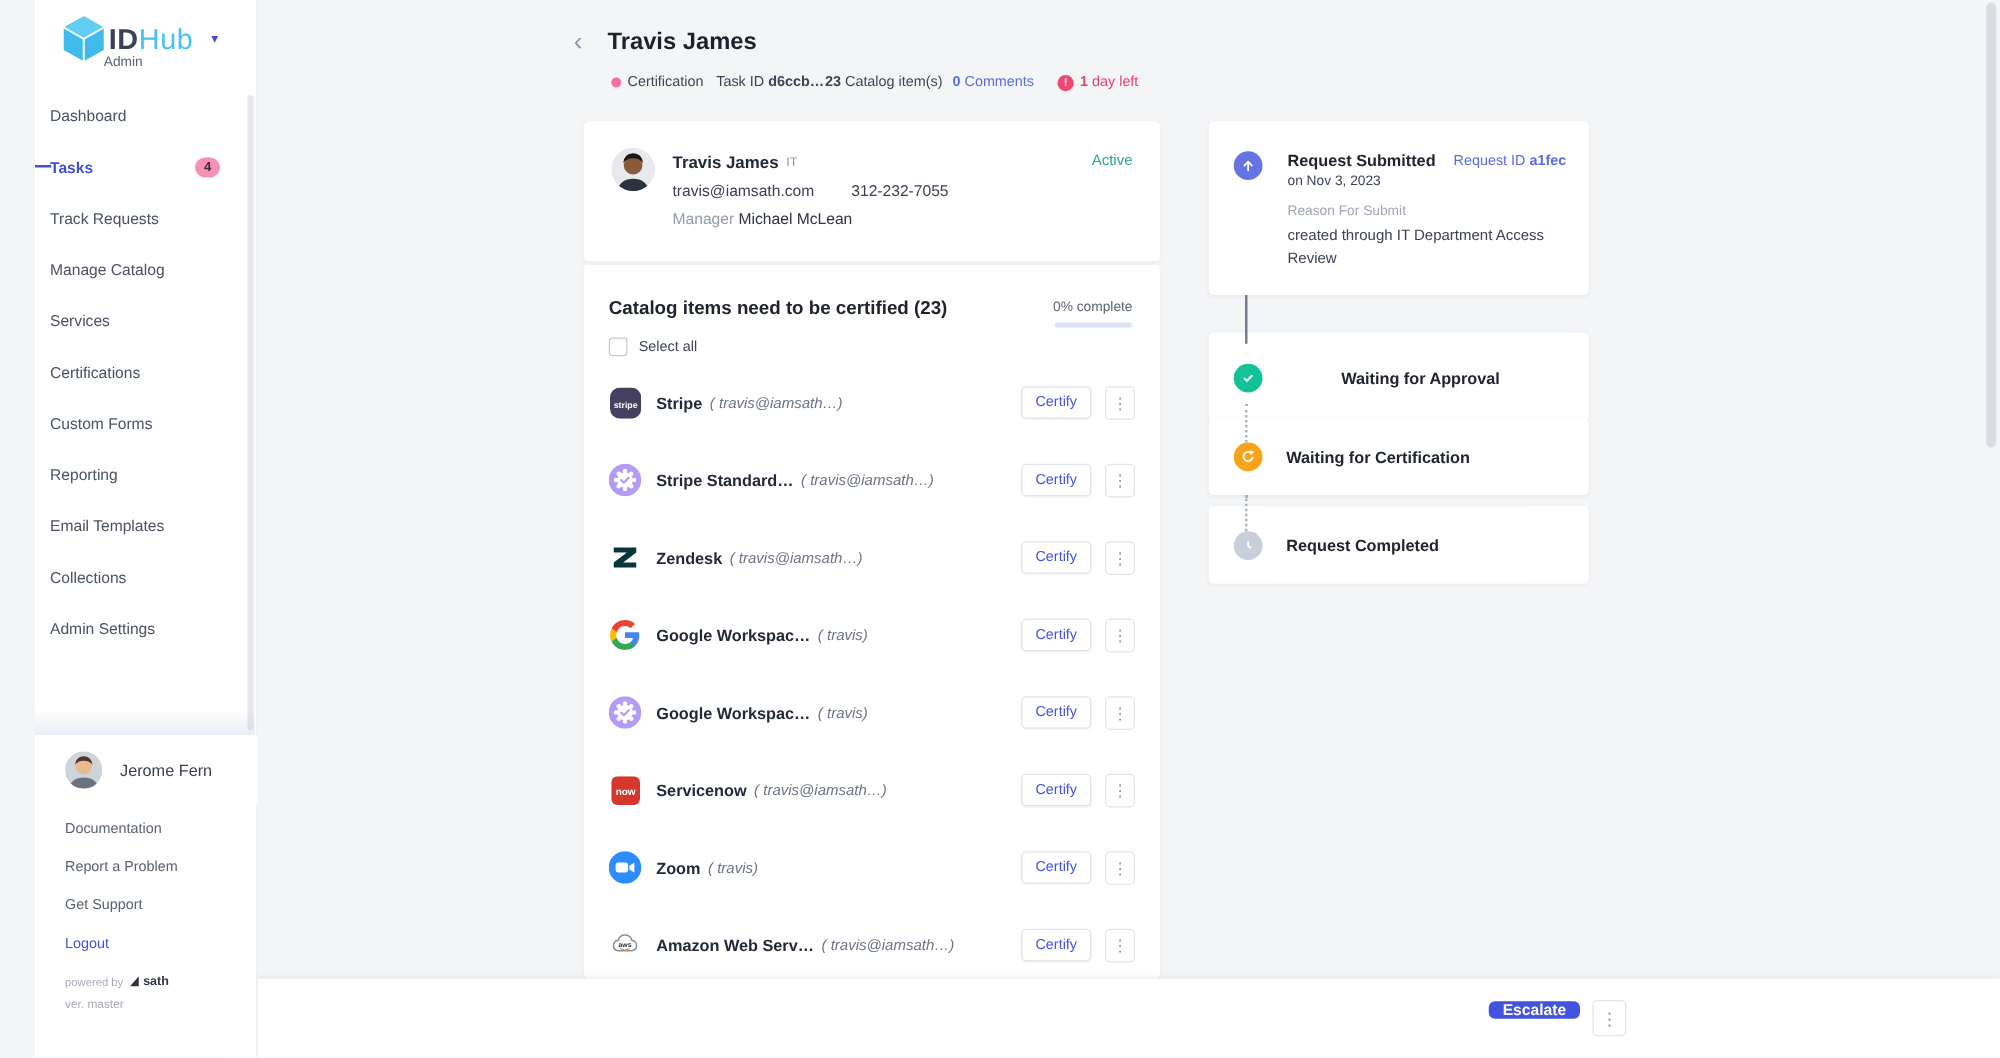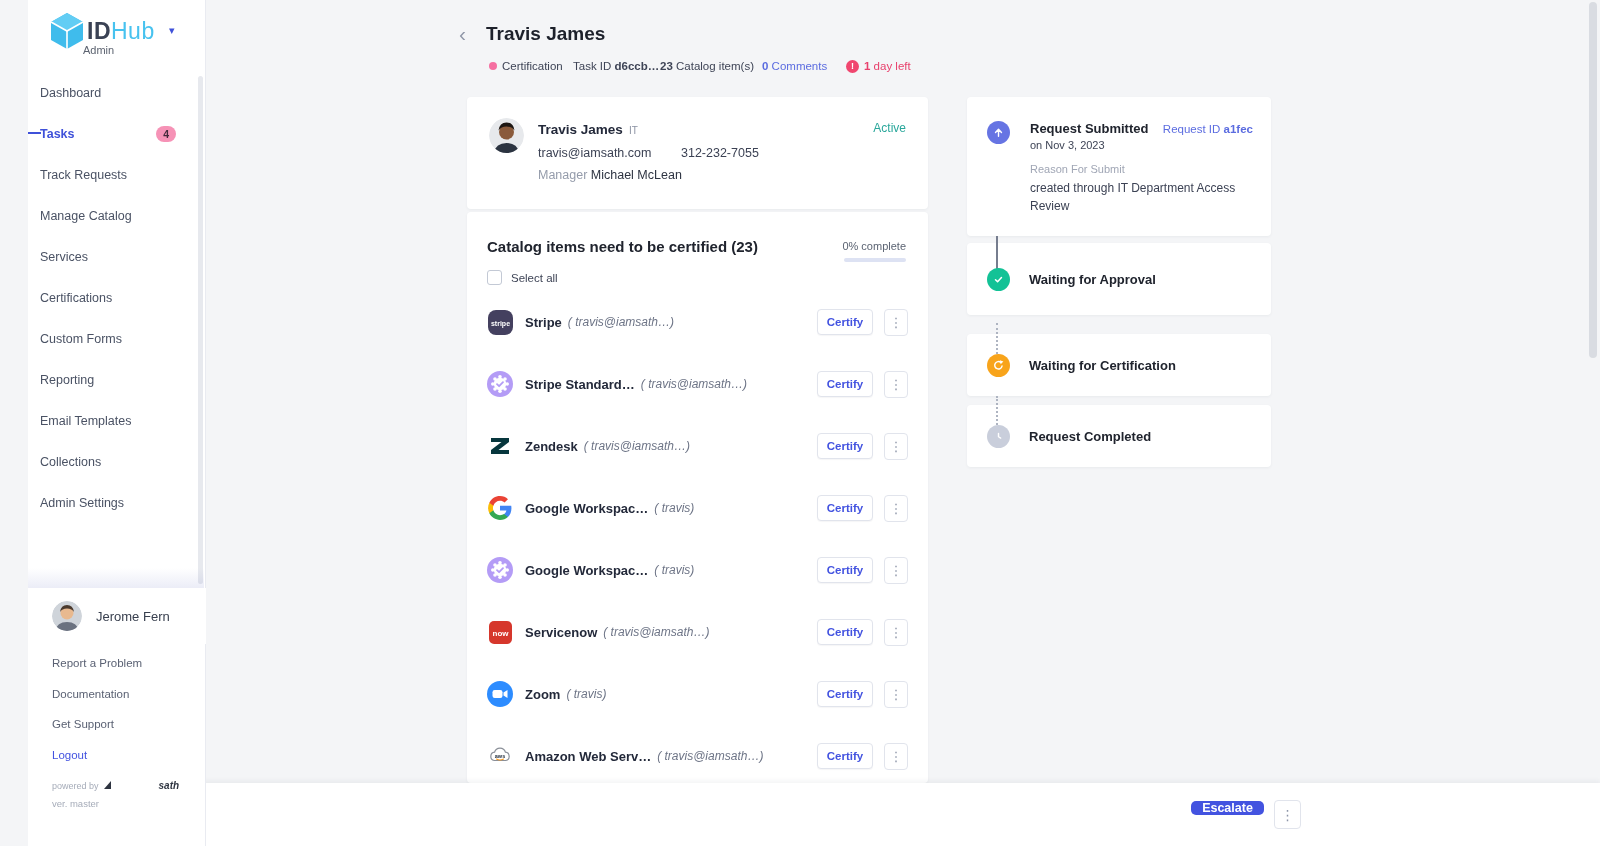--- a/index.html
+++ b/index.html
@@ -22,21 +22,21 @@
   .active-dash { position:absolute; left:0; top:132px; width:13px; height:2px; background:#3f51d9; }
   .side-scroll { position:absolute; left:170px; top:76px; width:5px; height:508px; background:#e7e9ee; border-radius:3px; }
   .side-fade { position:absolute; left:0; top:568px; width:176px; height:20px; background:linear-gradient(to bottom, rgba(92,104,190,0), rgba(92,104,190,.12)); }
   .side-user { position:absolute; left:0; top:588px; width:178px; height:56px; background:#fff; display:flex; align-items:center; padding-left:24px; }
   .avatar { border-radius:50%; overflow:hidden; flex:none; }
   .side-user-name { margin-left:14px; font-size:13px; color:#39404f; }
   .side-links { position:absolute; left:0; top:648px; width:178px; }
   .side-link { height:30.5px; display:flex; align-items:center; padding-left:24px; font-size:11.5px; color:#5a6173; cursor:pointer; }
   .side-link.logout { color:#4353e0; }
   .powered { position:absolute; left:24px; top:780px; font-size:9px; color:#a6acb9; display:flex; align-items:center; }
-  .sath-mark { font-size:10px; font-weight:700; font-style:italic; color:#2e3440; margin-left:5px; display:flex; align-items:center;gap:44px; }
+  .sath-mark { font-size:10px; font-weight:700; color:#2e3440; margin-left:5px; display:flex; align-items:center; }
   .version { position:absolute; left:24px; top:798px; font-size:9.5px; color:#a6acb9; }
 
   
   .back-btn { position:absolute; left:459px; top:24px; font-size:21px; color:#9097a8; cursor:pointer; line-height:20px; }
   .page-title { position:absolute; left:486px; top:23px; font-size:19px; font-weight:700; color:#1d212b; }
   .meta { position:absolute; top:58px; font-size:11.5px; color:#3e4456; height:16px; display:flex; align-items:center; }
   .m-cert { left:489px; } .m-task { left:573px; } .m-cat { left:660px; }
   .m-com { left:762px; color:#5b6ce0; } .m-due { left:846px; color:#e8416d; }
   .dot { width:8px; height:8px; border-radius:50%; background:#f56fa1; margin-right:5px; }
   .b { font-weight:700; }
@@ -59,21 +59,21 @@
   .cat-progress-label { position:absolute; right:22px; top:28px; font-size:11px; color:#5b6372; }
   .cat-progress-track { position:absolute; right:22px; top:46px; width:62px; height:4px; background:#dde2f3; border-radius:2px; }
   .select-row { position:absolute; left:20px; top:58px; display:flex; align-items:center; cursor:pointer; }
   .checkbox { width:15px; height:15px; border:1.5px solid #c3c9d5; border-radius:3px; background:#fff; }
   .select-label { margin-left:9px; font-size:11.5px; color:#3e4456; }
   .rows { position:absolute; left:0; top:79px; width:461px; }
   .row { height:62px; display:flex; align-items:center; padding:0 20px; }
   .app-ic { width:26px; height:26px; flex:none; display:flex; align-items:center; justify-content:center; }
   .row-name { margin-left:12px; font-size:13px; font-weight:700; color:#23293a; white-space:nowrap; }
   .row-acct { margin-left:6px; font-size:12px; color:#6d7486; white-space:nowrap;font-style:italic; }
-  .certify-btn { margin-left:auto; width:56px; height:26px; border:1px solid #e1e4ec; border-radius:4px; background:#fff; color:#4353e0; font-size:11.5px; font-weight:700; display:flex; align-items:center; justify-content:center; cursor:pointer; box-shadow:0 1px 1px rgba(25,35,60,.04); }
+  .certify-btn { margin-left:auto; width:56px; height:26px; border:1px solid #e1e4ec; border-radius:4px; background:#fff; color:#4353e0; font-size:11.5px; font-weight:400; display:flex; align-items:center; justify-content:center; cursor:pointer; box-shadow:0 1px 1px rgba(25,35,60,.04); }
   .kebab-btn { margin-left:11px; width:24px; height:27px; border:1px solid #e1e4ec; border-radius:4px; background:#fff; color:#8d95a8; font-size:13px; display:flex; align-items:center; justify-content:center; cursor:pointer; }
 
   
   .req-card { left:967px; top:97px; width:304px; height:139px; }
   .step-ic { width:23px; height:23px; border-radius:50%; flex:none; display:flex; align-items:center; justify-content:center; position:relative; z-index:3; }
   .ic-submit { background:#6674e3; } .ic-done { background:#13c296; }
   .ic-run { background:#f8a41b; } .ic-wait { background:#c9cedb; }
   .rq-ic { position:absolute; left:20px; top:24px; }
   .rq-title { position:absolute; left:63px; top:24px; font-size:13px; font-weight:700; color:#20242e; }
   .rq-date { position:absolute; left:63px; top:42px; font-size:11px; color:#3e4456; }
@@ -156,24 +156,24 @@
           <circle cx="15" cy="12" r="6.5" fill="#e8b98f"></circle>
           <path d="M8 11 q1-7 7-7 q6 0 7 7 q-2-3.5-7-3.5 q-5 0-7 3.5z" fill="#4a3a2e"></path>
           <path d="M3 30 q2-9 12-9 q10 0 12 9z" fill="#6b7280"></path>
         </svg>
     </span>
     <span class="side-user-name">Jerome Fern</span>
   </div>
 
   <div class="side-links">
     <div class="side-link">
+        <span>Documentation</span>
+      </div>
+    <div class="side-link">
         <span>Report a Problem</span>
-      </div>
-    <div class="side-link">
-        <span>Documentation</span>
       </div>
     <div class="side-link">
         <span>Get Support</span>
       </div>
     <div class="side-link logout">
         <span>Logout</span>
       </div>
   </div>
 
   <div class="powered">
@@ -379,21 +379,21 @@
   <div class="rq-date">on Nov 3, 2023</div>
   <div class="rq-id"><span>Request ID</span> <span class="b">a1fec</span></div>
   <div class="rq-reason-label">Reason For Submit</div>
   <div class="rq-reason">created through IT Department Access Review</div>
 </section>
 
 <div class="conn conn-solid" style="top:236px; height:39px;"></div>
 <div class="conn conn-dot" style="top:323px; height:31px;"></div>
 <div class="conn conn-dot" style="top:396px; height:29px;"></div>
 
-<section class="card step-card" style="top:243px; height:72px;">
+<section class="card step-card" style="top:266px; height:72px;gap:44px;">
   <span class="step-ic ic-done">
     <svg width="13" height="13" viewBox="0 0 24 24">
         <path d="M6.5 12.5 L10.3 16.2 L17.5 8.5" stroke="#fff" stroke-width="2.8" fill="none" stroke-linecap="round" stroke-linejoin="round"></path>
       </svg>
   </span>
   <span class="step-title">Waiting for Approval</span>
 </section>
 
 <section class="card step-card" style="top:334px; height:62px;">
   <span class="step-ic ic-run">

